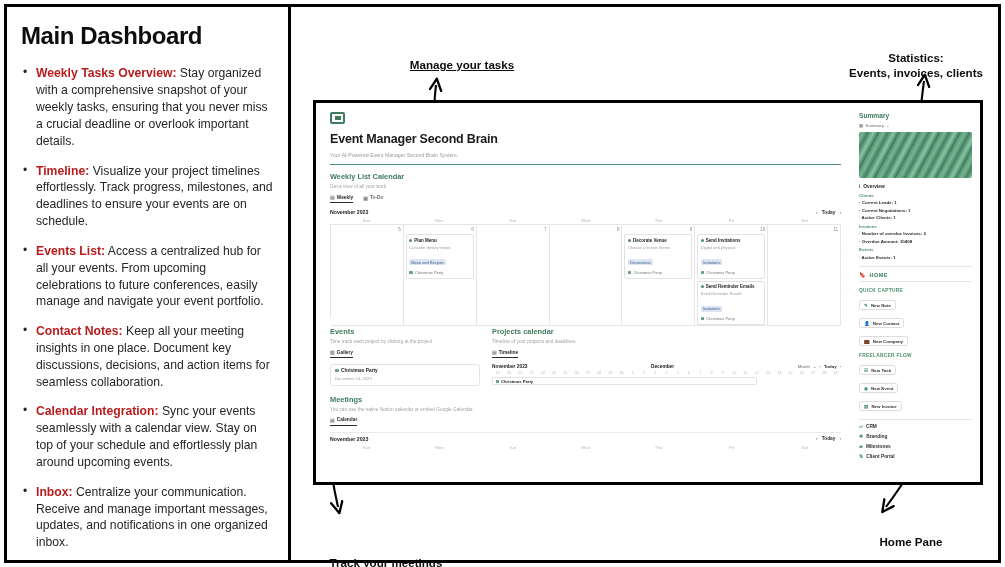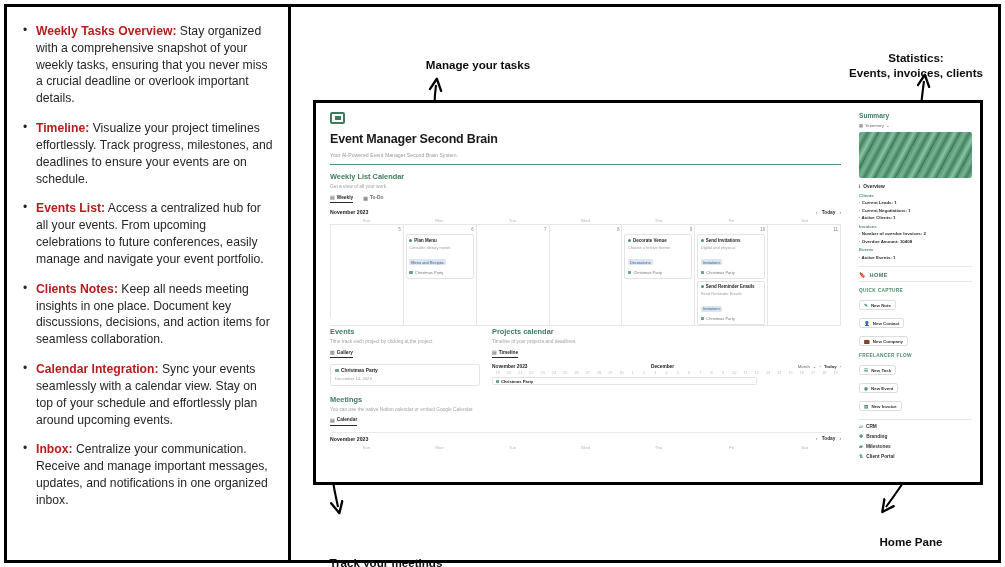--- a/index.html
+++ b/index.html
@@ -41,21 +41,21 @@
   }
   .feat-item b { font-weight:bold; color:#b91c1c; }
 
   
   .right-panel { position:absolute; left:291px; top:7px; width:710px; height:553px; }
 
   .annot {
     position:absolute; font-size:11.6px; font-weight:bold; color:#0d0d0d;
     line-height:1.3; text-align:center; white-space:pre-line;
   }
-  .a-tasks    { left:112px;  top:50px;  width:150px; }
+  .a-tasks    { left:96px;  top:50px;  width:150px;text-decoration:underline; }
   .a-stats    { left:540px; top:43px;  width:170px; }
   .a-meetings { left:15px;  top:548px; width:160px; text-align:center;}
   .a-home     { left:550px; top:527px; width:140px; }
 
   .arrow-svg { position:absolute; left:0; top:0; width:710px; height:553px; pointer-events:none; }
 
   
   .app-window {
     position:absolute; left:22px; top:93px; width:670px; height:385px;
     border:3px solid #000; background:#fff; overflow:hidden;
@@ -181,25 +181,26 @@
 </style>
 </head>
 <body>
 
 <div id="page">
 
   <div class="outer-frame"></div>
   <div class="divider-v"></div>
 
   <div class="left-panel">
+    <div class="dash-title">Main Dashboard</div>
     <ul class="feat-list" id="feat-list">
         <li class="feat-item"><b>Weekly Tasks Overview:</b><span> Stay organized with a comprehensive snapshot of your weekly tasks, ensuring that you never miss a crucial deadline or overlook important details.</span></li>
         <li class="feat-item"><b>Timeline:</b><span> Visualize your project timelines effortlessly. Track progress, milestones, and deadlines to ensure your events are on schedule.</span></li>
         <li class="feat-item"><b>Events List:</b><span> Access a centralized hub for all your events. From upcoming celebrations to future conferences, easily manage and navigate your event portfolio.</span></li>
-        <li class="feat-item"><b>Clients Notes:</b><span> Keep all needs meeting insights in one place. Document key discussions, decisions, and action items for seamless collaboration.</span></li>
+        <li class="feat-item"><b>Contact Notes:</b><span> Keep all your meeting insights in one place. Document key discussions, decisions, and action items for seamless collaboration.</span></li>
         <li class="feat-item"><b>Calendar Integration:</b><span> Sync your events seamlessly with a calendar view. Stay on top of your schedule and effortlessly plan around upcoming events.</span></li>
         <li class="feat-item"><b>Inbox:</b><span> Centralize your communication. Receive and manage important messages, updates, and notifications in one organized inbox.</span></li>
       </ul>
   </div>
 
   <div class="right-panel">
 
     <div class="annot a-tasks">Manage your tasks</div>
     <div class="annot a-stats">Statistics:
 Events, invoices, clients</div>

